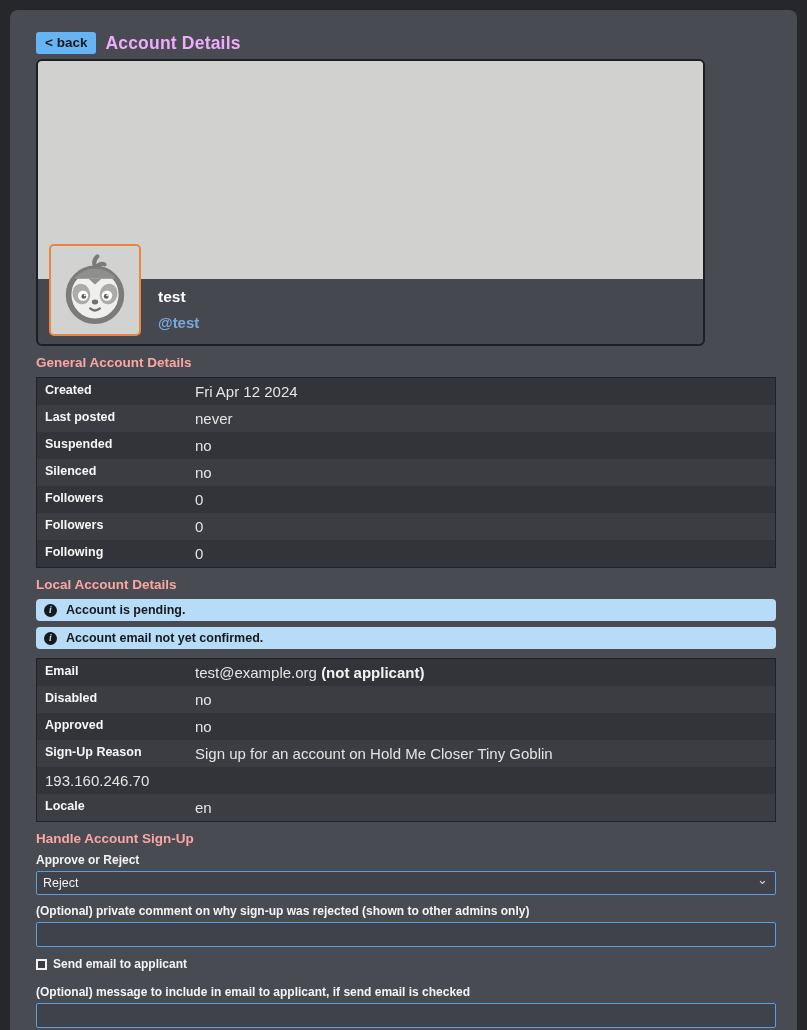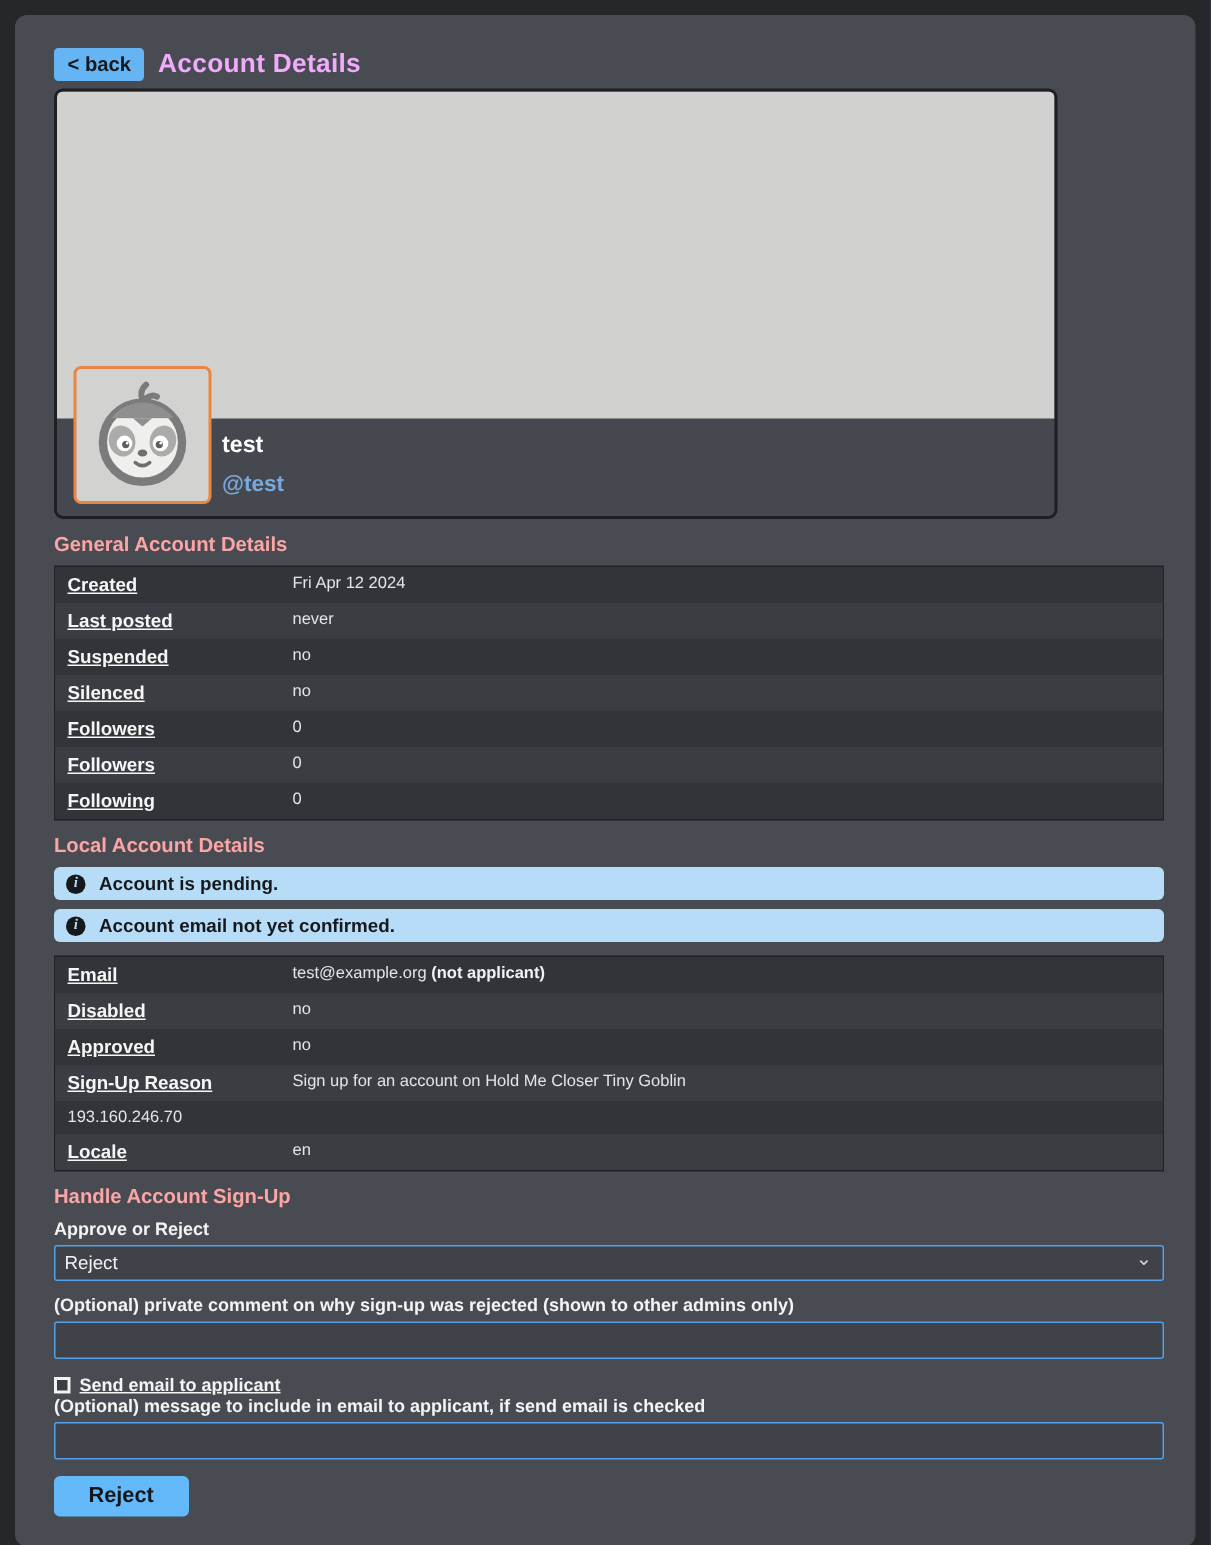--- a/index.html
+++ b/index.html
@@ -10,21 +10,21 @@
     font-family: "Liberation Sans", sans-serif;
     height: 1030px;
   }
   .panel {
     background: #494b53;
     border-radius: 8px;
     padding: 22px 26px 20px 26px;
     min-height: 1010px;
     color: #f4f4f4;
   }
-  .header-row { display: flex; align-items: flex-start; gap: 9px; margin-bottom: 5px; }
+  .header-row { display: flex; align-items: flex-end; gap: 9px; margin-bottom: 5px; }
   .back-btn {
     background: #65b5f5; color: #16181c;
     font-family: "Liberation Sans", sans-serif;
     font-weight: bold; font-size: 13.5px;
     border: none; border-radius: 3px;
     padding: 3px 9px 4px 9px; cursor: pointer;
   }
   h1 { font-size: 17.5px; font-weight: bold; color: #f0abfc; letter-spacing: 0.2px; }
 
   
@@ -39,42 +39,41 @@
   .profile-header { height: 218px; background: #d1d1d0; }
   .profile-body { position: relative; height: 65px; }
   .avatar {
     position: absolute; left: 11px; bottom: 8px;
     width: 92px; height: 92px;
     background: #d2d2d0;
     border: 2px solid #ea8640;
     border-radius: 5px;
     display: flex; align-items: center; justify-content: center;
   }
-  .names { position: absolute; left: 110px; top: 9px; }
+  .names { position: absolute; left: 120px; top: 9px; }
   .display-name { font-size: 15.5px; font-weight: bold; color: #ffffff; margin-bottom: 8px; }
   .handle { font-size: 15px; font-weight: bold; color: #79a9dc; }
 
   h2 { font-size: 13.5px; font-weight: bold; color: #fca5a5; margin: 0 0 7px 0; }
 
   
   .dl {
     width: 740px;
     border: 1px solid #202227;
     margin-bottom: 9px;
   }
   .trow { display: flex; }
   .trow.odd  { background: #323439; }
   .trow.even { background: #3b3d43; }
   .tlabel {
     width: 150px; flex: 0 0 150px;
     font-weight: bold; font-size: 12.5px; color: #f6f6f6;
     padding: 5px 8px;
-    text-decoration: underline;
-  }
-  .tvalue { font-size: 11px; color: #e4e4e4; padding: 5px 8px; }
+  }
+  .tvalue { font-size: 15px; color: #e4e4e4; padding: 5px 8px; }
   .tvalue strong { color: #f2f2f2; }
 
   
   .notices { margin-bottom: 9px; }
   .notice {
     width: 740px;
     background: #b7dcf8; color: #16181c;
     border-radius: 4px;
     font-weight: bold; font-size: 12.5px;
     padding: 4px 8px;
@@ -108,21 +107,21 @@
   }
   .text-input {
     width: 740px; height: 25px;
     background: #404249; color: #f2f2f2;
     border: 1px solid #549fe5; border-radius: 2px;
     font-family: "Liberation Sans", sans-serif; font-size: 12.5px;
     padding: 3px 6px;
     margin-bottom: 10px;
     display: block;
   }
-  .check-row { display: flex; align-items: center; gap: 6px; margin-bottom: 0; text-decoration: underline; }
+  .check-row { display: flex; align-items: center; gap: 6px; margin-bottom: 14px; }
   .check-row input[type="checkbox"] {
     appearance: none; -webkit-appearance: none;
     width: 11px; height: 11px;
     border: 2px solid #f2f2f2;
     background: #3b3d43;
     margin: 0;
   }
   .check-label { font-size: 12px; font-weight: bold; color: #f4f4f4; }
   .submit-btn {
     background: #64b9fa; color: #141619;

